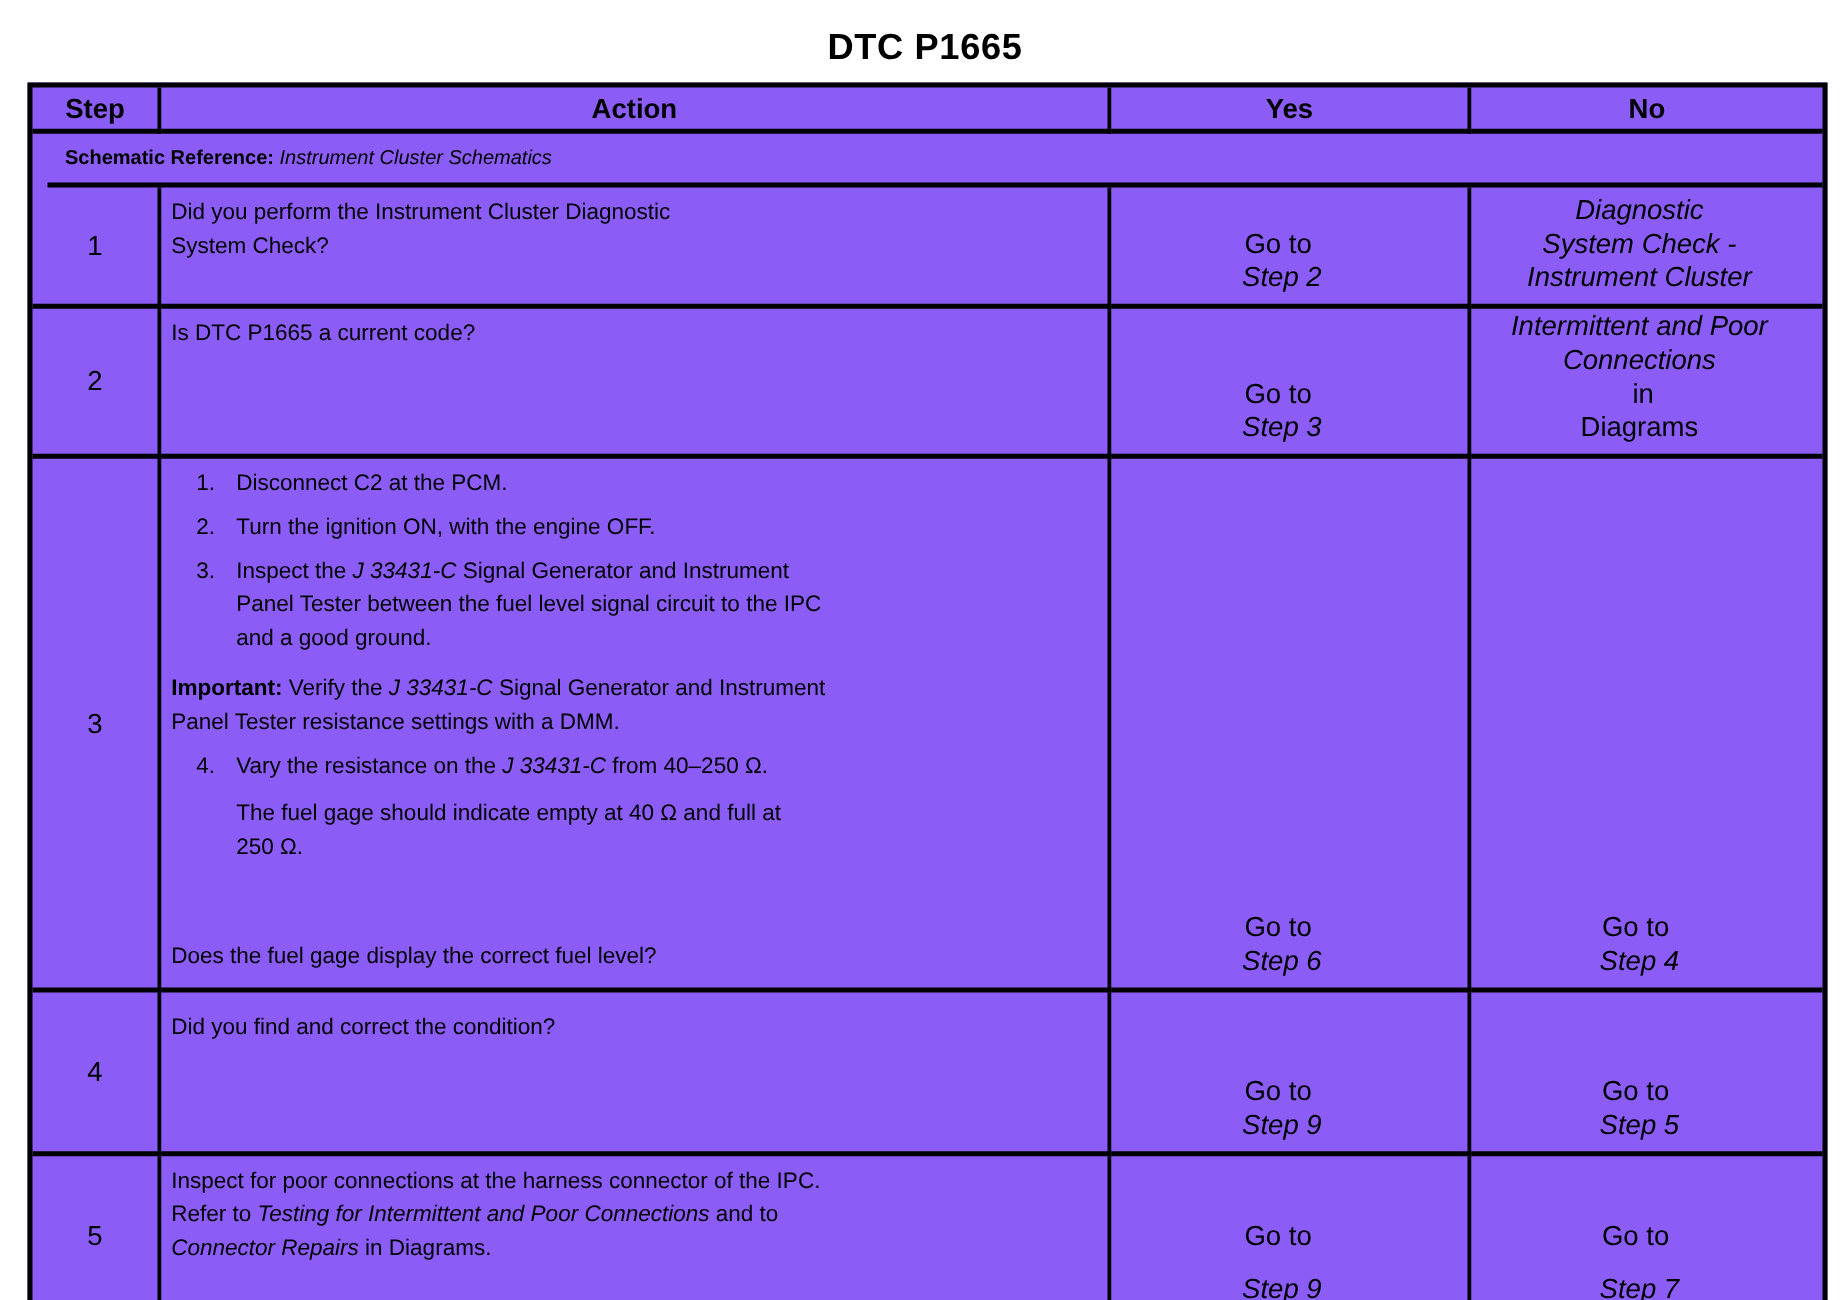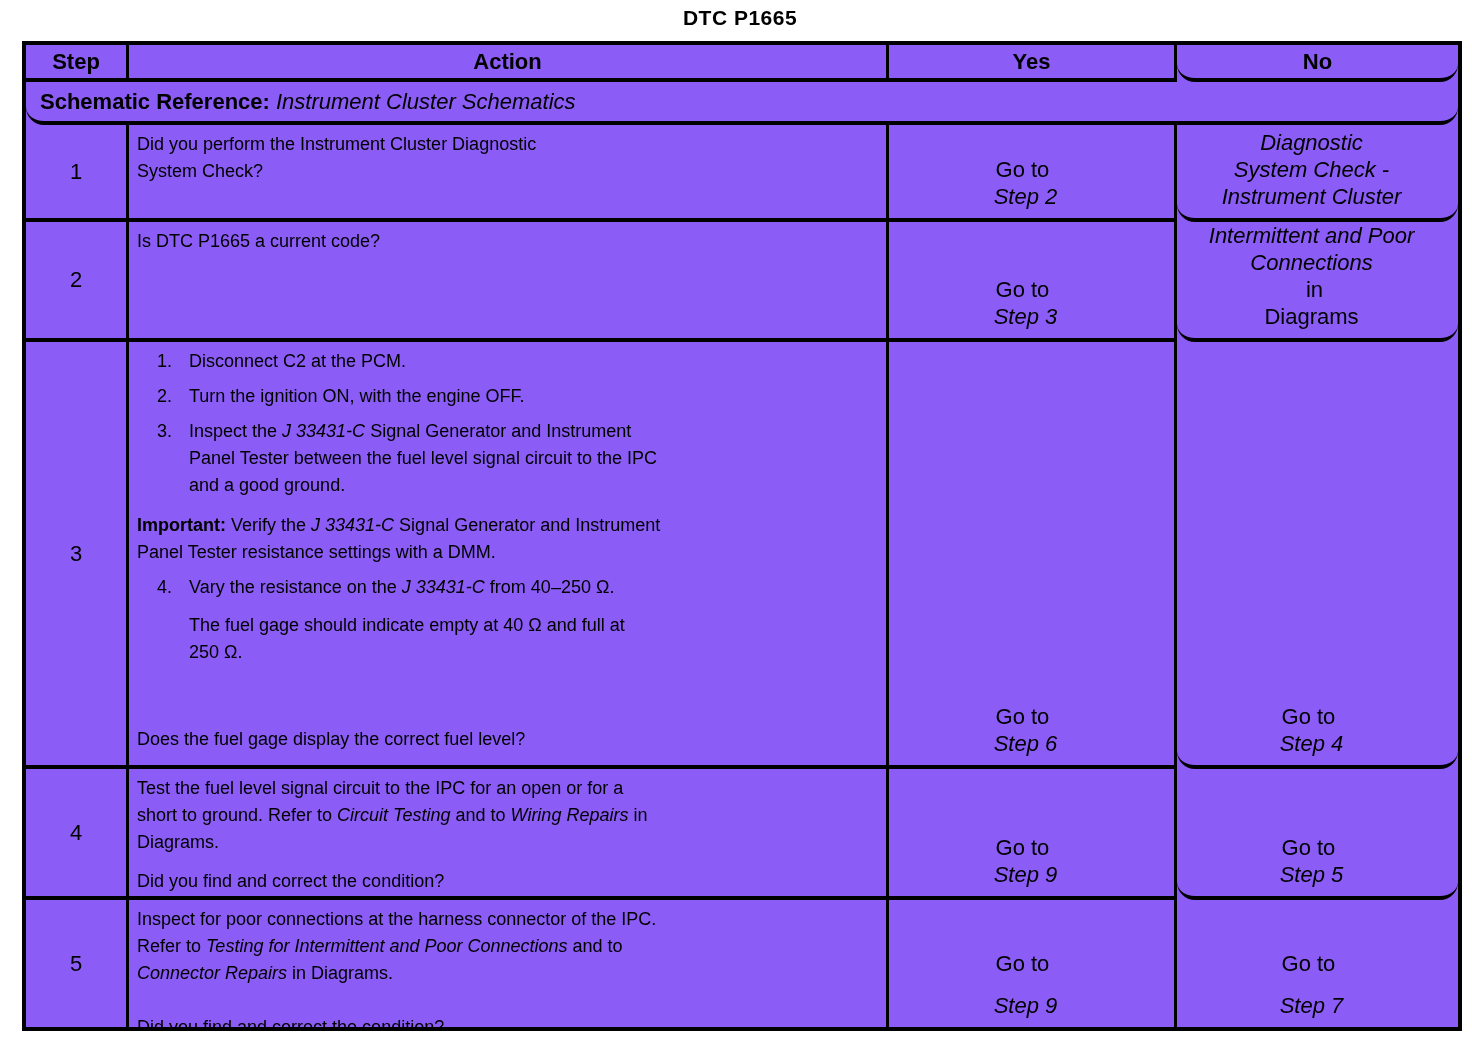--- a/index.html
+++ b/index.html
@@ -1,24 +1,24 @@
 <!DOCTYPE html>
 <html><head>
 <meta charset="utf-8">
 <style>
   html,body{margin:0;padding:0;background:#ffffff;color:#000000;}
   body{width:1472px;height:1040px;font-family:"Liberation Sans",sans-serif;-webkit-font-smoothing:antialiased;}
   .doc{padding:4px 14px 0 22px;}
-  .title{text-align:center;font-weight:700;font-size:21px;margin:2px 0 11px 0;letter-spacing:.5px;}
+  .title{text-align:center;font-weight:700;font-size:29px;margin:18px 0 11px 0;letter-spacing:.5px;}
   .tbl{display:grid;grid-template-columns:103px 760px 288px 281px;grid-template-rows:37px 43px 97px 120px 427px 131px 127px;border:4px solid #000;width:1432px;background:#8b5cf6;}
   .cell{border-right:3px solid #000;border-bottom:4px solid #000;box-sizing:border-box;overflow:hidden;}
-  .lc{border-right:none;border-radius:18px;}
+  .lc{border-right:none;}
   .lr{border-bottom:none;gap:15px;}
   .hc{display:flex;align-items:center;justify-content:center;font-weight:700;font-size:22px;}
-  .schem{grid-column:1/-1;display:flex;align-items:center;padding-left:14px;font-size:22px;}
+  .schem{grid-column:1/-1;display:flex;align-items:center;padding-left:14px;font-size:16px;margin-left:12px;}
   .stepc{display:flex;align-items:center;justify-content:center;font-size:22px;}
   .actc{display:flex;flex-direction:column;padding:6px 10px 8px 8px;font-size:18px;line-height:27px;}
   .ync{display:flex;flex-direction:column;justify-content:flex-end;align-items:center;text-align:center;padding:4px 16px 8px 4px;font-size:22px;line-height:27px;}
   .rich,.blk{white-space:pre-wrap;}
   .it{font-style:italic;}
   .bd{font-weight:700;}
   .blk{margin:4px 0;}
   .blk:first-child{margin-top:0;}
   .blk-num{display:flex;padding-left:20px;}
   .blk-num .num{flex:0 0 32px;}
@@ -74,23 +74,20 @@
         <div class="blk blk-num"><span class="num">4.</span><span class="numbody"><span class="">Vary the resistance on the </span><span class="it">J 33431-C</span><span class=""> from 40–250 Ω.</span></span></div>
         <div class="blk blk-cont"><span class="">The fuel gage should indicate empty at 40 Ω and full at
 250 Ω.</span></div>
         <div class="blk blk-q"><span class="">Does the fuel gage display the correct fuel level?</span></div>
       </div>
     <div class="cell ync rich"><span class="">Go to </span><span class="it">Step 6</span></div>
     <div class="cell ync rich lc"><span class="">Go to </span><span class="it">Step 4</span></div>
 
     <div class="cell stepc">4</div>
     <div class="cell actc">
-        <div class="blk blk-p"><span class="">Test the fuel level signal circuit to the IPC for an open or for a
-short to ground. Refer to </span><span class="it">Circuit Testing</span><span class=""> and to </span><span class="it">Wiring Repairs</span><span class=""> in
-Diagrams.</span></div>
         <div class="blk blk-q"><span class="">Did you find and correct the condition?</span></div>
       </div>
     <div class="cell ync rich"><span class="">Go to </span><span class="it">Step 9</span></div>
     <div class="cell ync rich lc"><span class="">Go to </span><span class="it">Step 5</span></div>
 
     <div class="cell stepc lr">5</div>
     <div class="cell actc lr">
         <div class="blk blk-p"><span class="">Inspect for poor connections at the harness connector of the IPC.
 Refer to </span><span class="it">Testing for Intermittent and Poor Connections</span><span class=""> and to
 </span><span class="it">Connector Repairs</span><span class=""> in Diagrams.</span></div>

